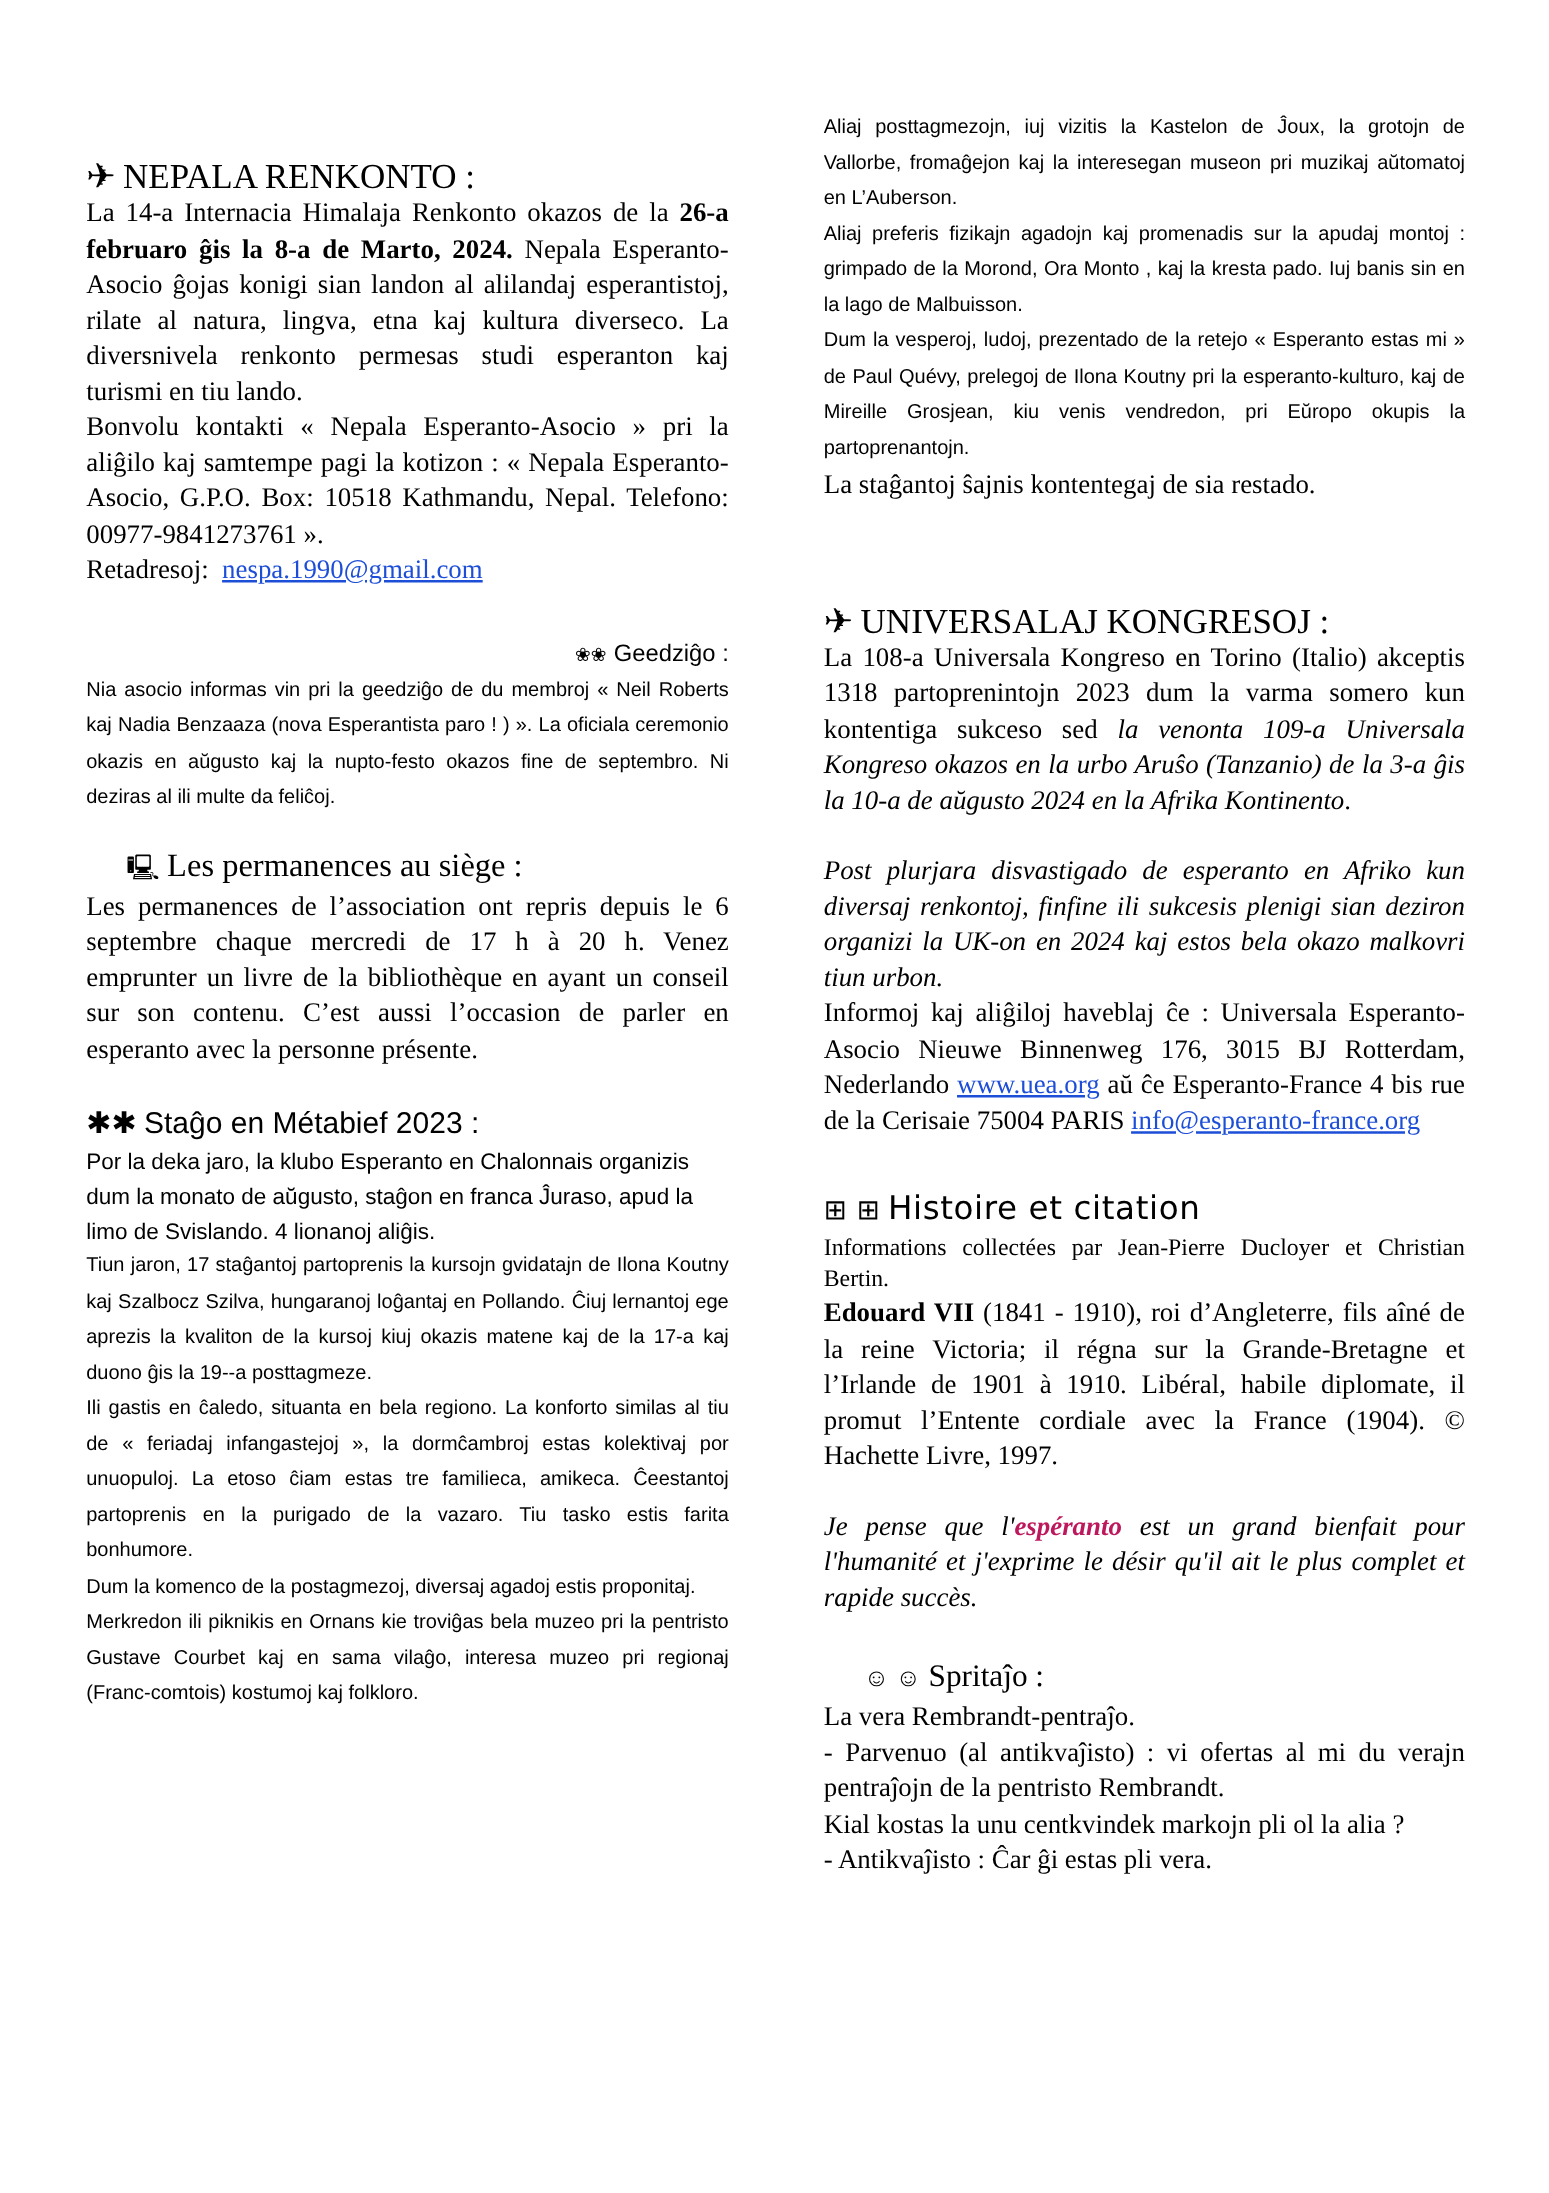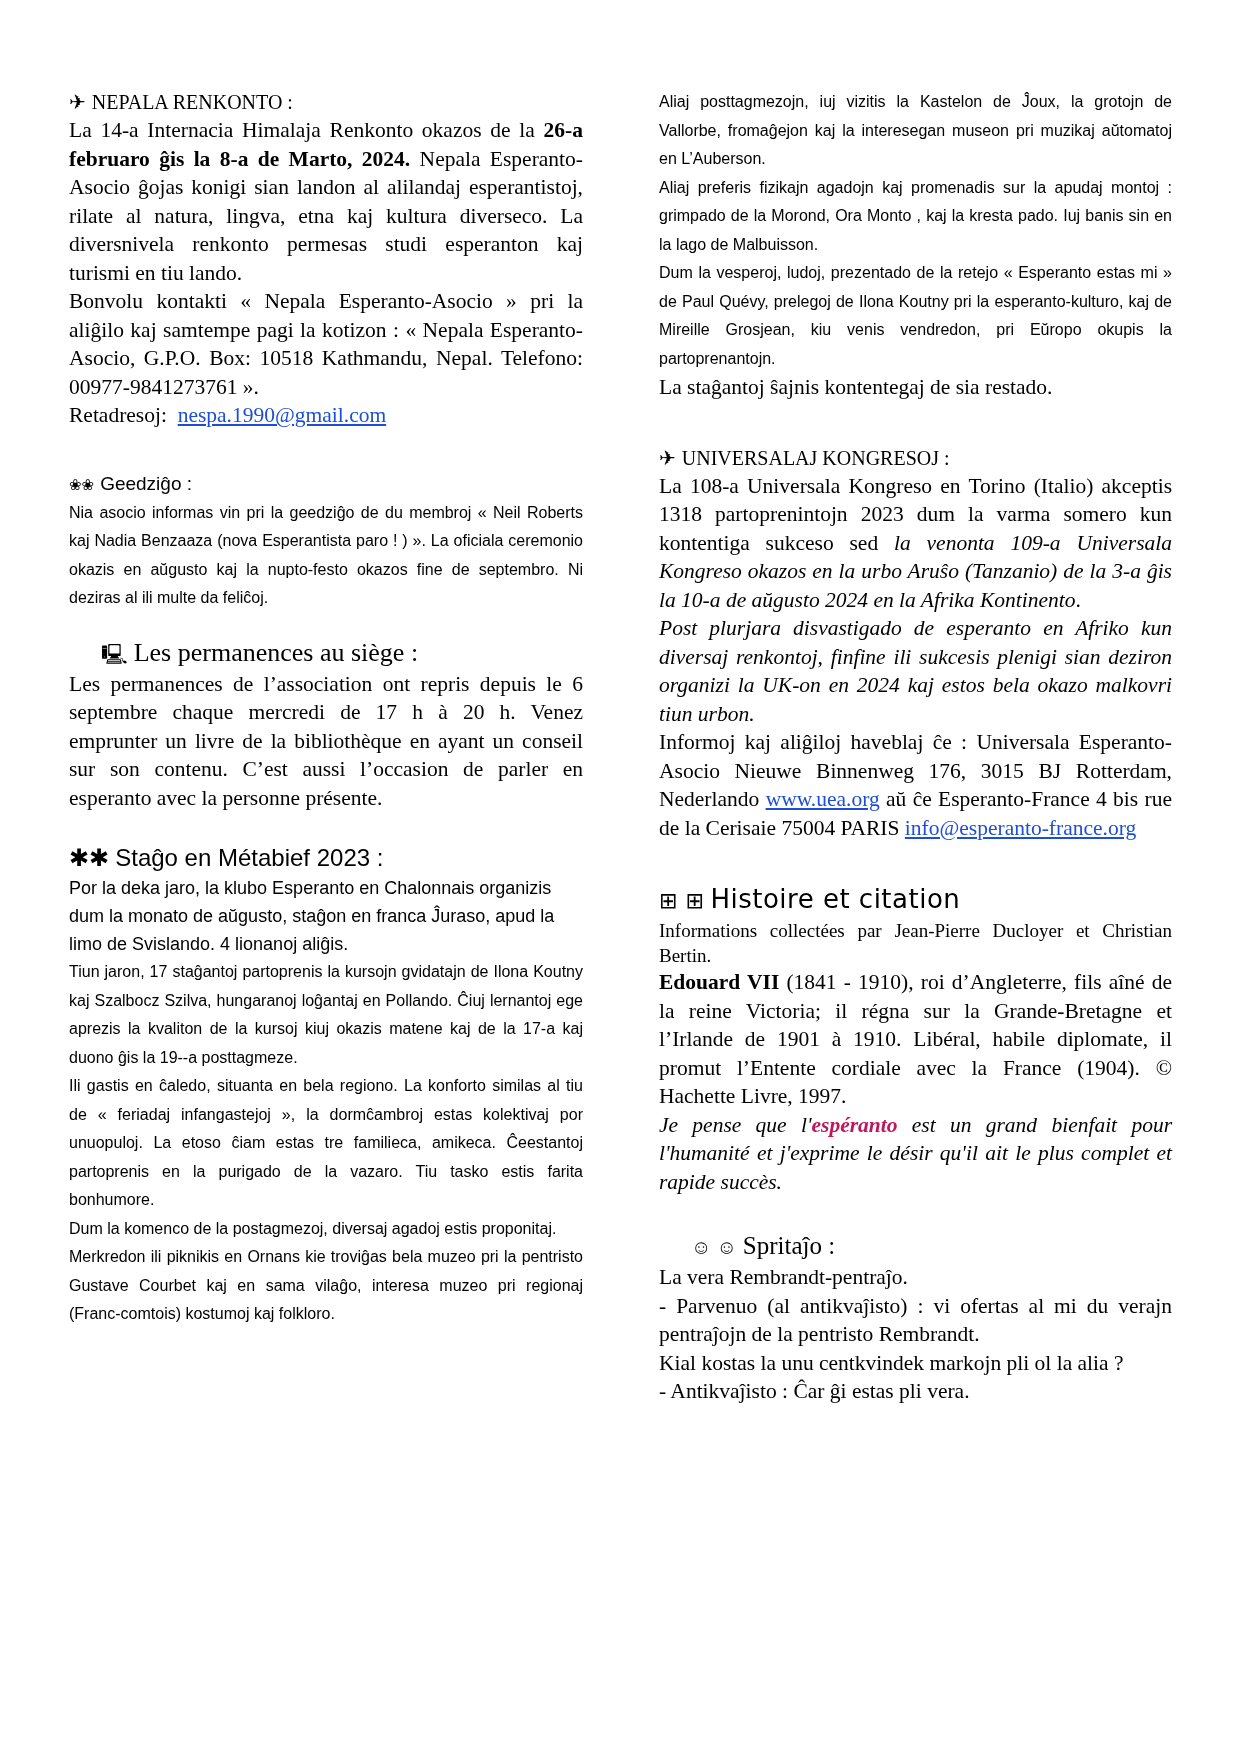--- a/index.html
+++ b/index.html
@@ -6,28 +6,28 @@
     body { width: 1239px; height: 1754px; position: relative; overflow: hidden; color: #000; }
     .col { position: absolute; top: 88px; }
     .col-left { left: 69px; width: 514px; }
     .col-right { left: 659px; width: 513px; }
     .serif { font-family: "Liberation Serif", "DejaVu Serif", serif; font-size: 21.5px; line-height: 28.5px; }
     .sans { font-family: Liberation Sans, sans-serif; font-size: 16px; line-height: 28.5px; }
     .sans-sm { font-family: "Liberation Sans", "DejaVu Sans", sans-serif; font-size: 18px; line-height: 28px; }
     .just { text-align: justify; }
     p { margin: 0; }
     .section { margin: 0; }
-    .h-serif { font-family: "Liberation Serif", "DejaVu Serif", serif; font-size: 20px; line-height: 28px; }
+    .h-serif { font-family: "Liberation Serif", "DejaVu Serif", serif; font-size: 28px; line-height: 28px; margin-top: 40px; }
     .h-serif-lg { font-family: "Liberation Serif", "DejaVu Serif", serif; font-size: 26px; line-height: 32px; margin-left: 32px; }
     .h-sans-lg { font-family: "Liberation Sans", "DejaVu Sans", sans-serif; font-size: 24px; line-height: 32px; }
-    .h-sans-sm { font-family: "Liberation Sans", "DejaVu Sans", sans-serif; font-size: 19px; line-height: 28px; }
+    .h-sans-sm { font-family: "Liberation Sans", "DejaVu Sans", sans-serif; font-size: 19px; line-height: 28px; text-align: right; }
     .h-comic { font-family: "DejaVu Sans", sans-serif; font-size: 26px; line-height: 34px; letter-spacing: 0.5px; }
     .icon { display: inline-block; margin-right: 6px; }
     .b { font-weight: bold; }
-    .i { font-style: italic; }
+    .i { font-style: italic; margin-top: 28px; }
     a, .link { color: #1d4ed8; text-decoration: underline; }
     .blue-bold { color: #be185d; font-weight: bold; }
   </style>
 </head>
 <body>
 
 <div class="col col-left">
 
   <div class="section">
     <div class="h-serif">

